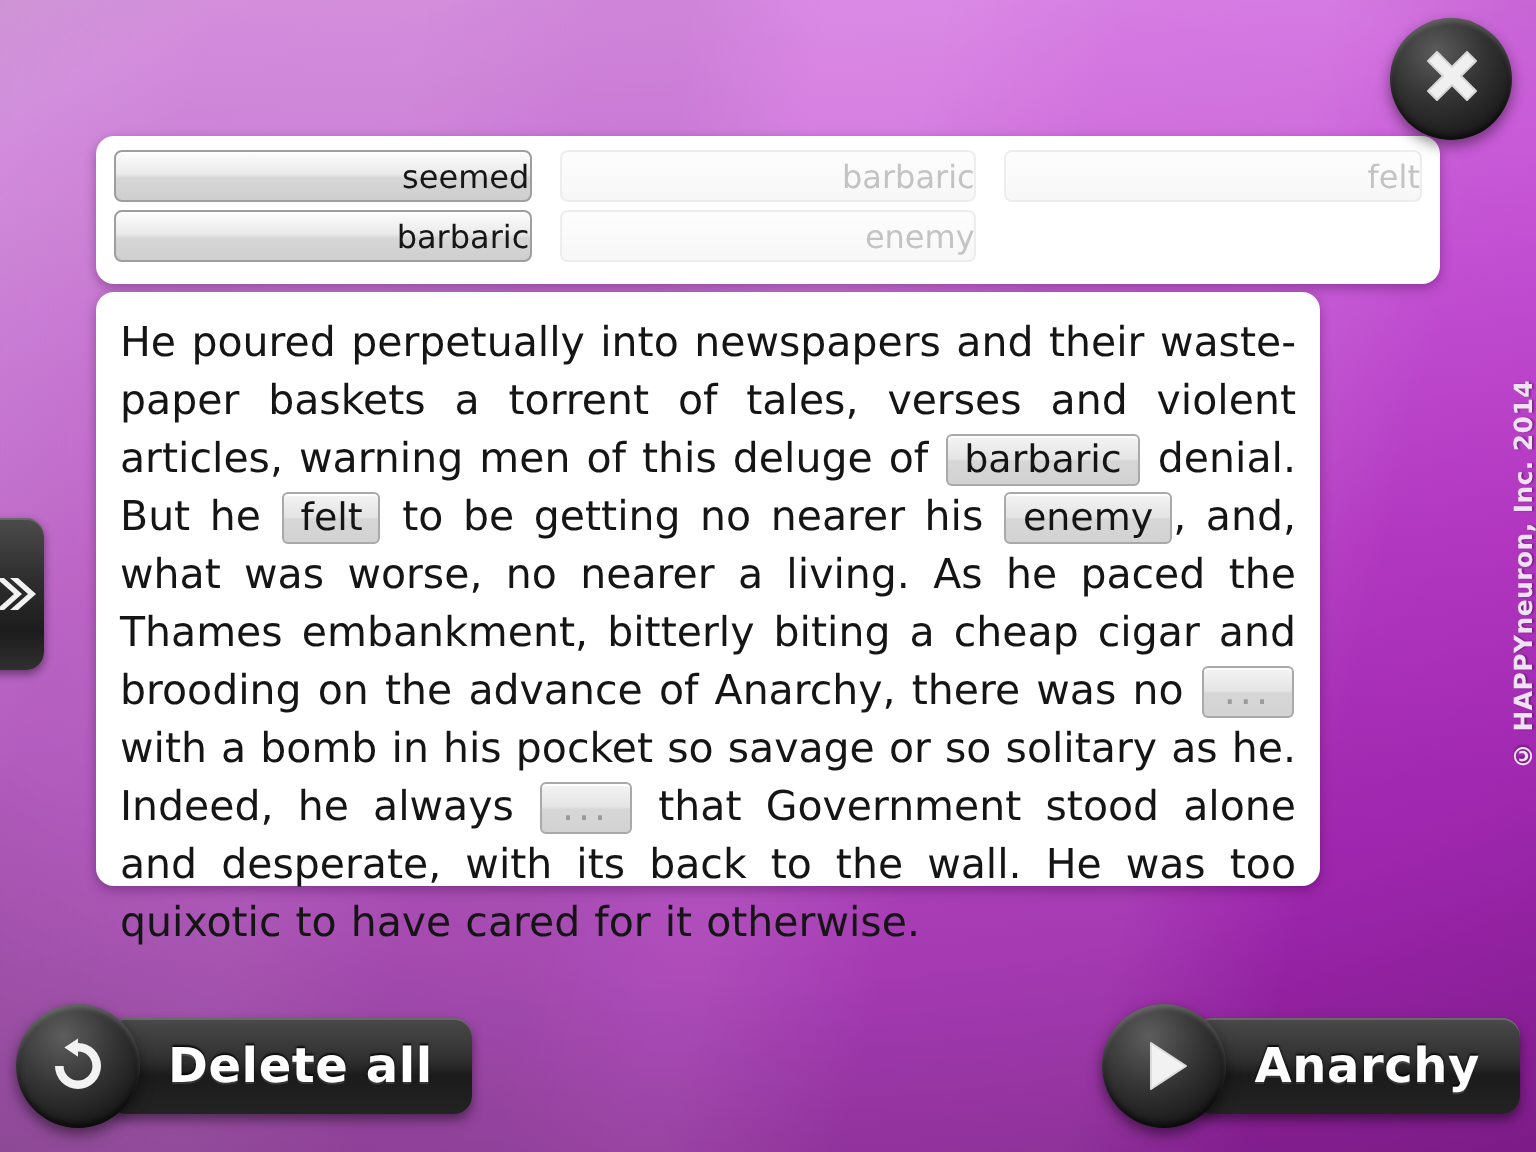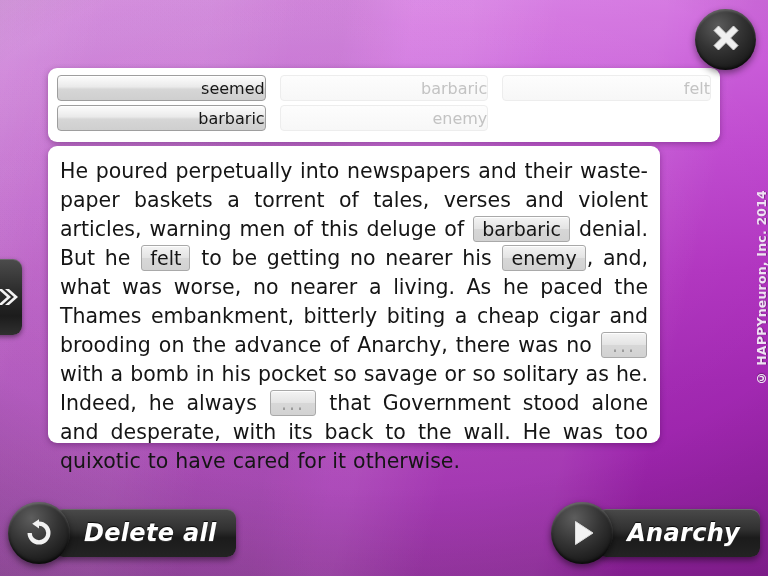--- a/index.html
+++ b/index.html
@@ -90,21 +90,21 @@
     display:inline-block;border-radius:3px;vertical-align:baseline;
     font-size:19px;line-height:24px;padding:0 8px;margin:0 1px;
     border:1px solid #a9a9a9;
     background:linear-gradient(180deg,#f4f4f4 0%,#e4e4e4 48%,#d7d7d7 52%,#d2d2d2 100%);
     box-shadow:inset 0 1px 0 rgba(255,255,255,.85);
     color:#141414;cursor:pointer;
   }
   .chip.blank{color:#9b9b9b;letter-spacing:2px;padding:0 10px;}
 
   
-  .big-btn{position:absolute;bottom:12px;height:62px;display:flex;align-items:center;cursor:pointer;font-style:italic;}
+  .big-btn{position:absolute;bottom:12px;height:62px;display:flex;align-items:center;cursor:pointer;}
   #delete-all-button{left:8px;}
   #continue-button{right:8px;}
 
   .knob{
     width:62px;height:62px;border-radius:50%;flex:0 0 auto;z-index:2;
     background:radial-gradient(circle at 38% 26%, #5d5d5d 0%, #343434 44%, #171717 80%, #2b2b2b 100%);
     box-shadow:0 3px 7px rgba(0,0,0,.5), inset 0 2px 2px rgba(255,255,255,.2), inset 0 -2px 3px rgba(0,0,0,.65);
     display:flex;align-items:center;justify-content:center;
   }
   .pill{

